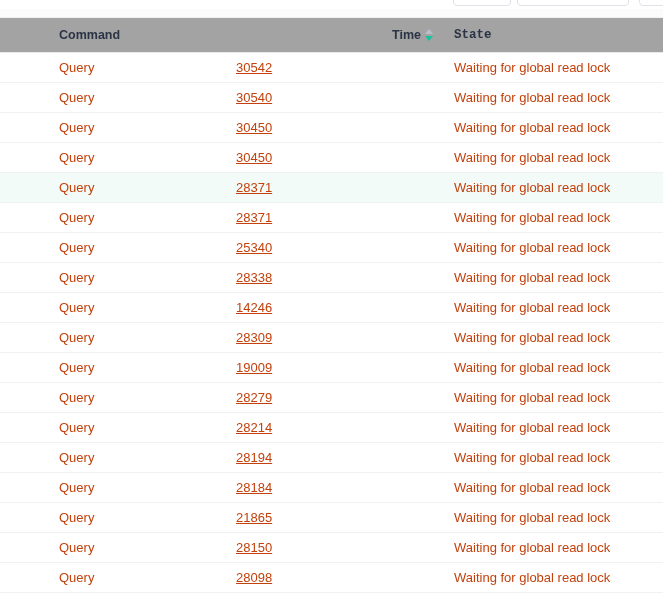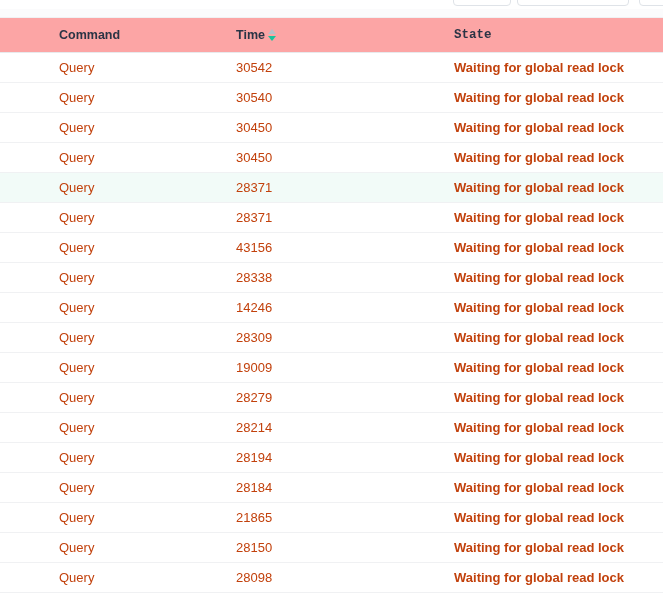--- a/index.html
+++ b/index.html
@@ -46,32 +46,32 @@
   .grid {
     width: 663px;
     border-collapse: collapse;
     table-layout: fixed;
   }
   .grid col.c-command { width: 218px; }
   .grid col.c-time    { width: 215px; }
   .grid col.c-state   { width: 230px; }
 
   .grid thead th {
-    background: #fca5a5;
+    background: #a3a3a3;
     height: 34px;
     padding: 0 0 0 59px;
     text-align: left;
     font-size: 12.5px;
     font-weight: 600;
     color: #2b3445;
     border-bottom: 1px solid #e8eaed;
     box-sizing: border-box;
     white-space: nowrap;
   }
-  .grid thead th.th-time  { padding-left: 18px; }
+  .grid thead th.th-time  { padding-left: 18px; text-align: right; }
   .grid thead th.th-state { padding-left: 21px; font-family: Liberation Mono, monospace; }
 
   .th-inner {
     display: inline-flex;
     align-items: center;
     gap: 3px;
   }
 
   .sort-icon {
     display: inline-flex;
@@ -99,22 +99,22 @@
   .grid tbody td {
     height: 30px;
     padding: 0 0 0 59px;
     font-size: 13px;
     color: #c2410c;
     border-bottom: 1px solid #f0f1f3;
     box-sizing: border-box;
     white-space: nowrap;
     overflow: hidden;
   }
-  .grid tbody td.td-time  { padding-left: 18px; }
-  .grid tbody td.td-state { padding-left: 21px; font-weight: bold; }
+  .grid tbody td.td-time  { padding-left: 18px; text-decoration: underline; }
+  .grid tbody td.td-state { padding-left: 21px; }
 
   .grid tbody tr.row-highlight td {
     background: #f2fbf8;
   }
 </style>
 </head>
 <body>
 
 <div class="toolbar-strip">
   <div class="ctl ctl-a"></div>
@@ -178,21 +178,21 @@
         <td class="td-time">28371</td>
         <td class="td-state">Waiting for global read lock</td>
       </tr>
       <tr>
         <td class="td-command">Query</td>
         <td class="td-time">28371</td>
         <td class="td-state">Waiting for global read lock</td>
       </tr>
       <tr>
         <td class="td-command">Query</td>
-        <td class="td-time">43156</td>
+        <td class="td-time">25340</td>
         <td class="td-state">Waiting for global read lock</td>
       </tr>
       <tr>
         <td class="td-command">Query</td>
         <td class="td-time">28338</td>
         <td class="td-state">Waiting for global read lock</td>
       </tr>
       <tr>
         <td class="td-command">Query</td>
         <td class="td-time">14246</td>

